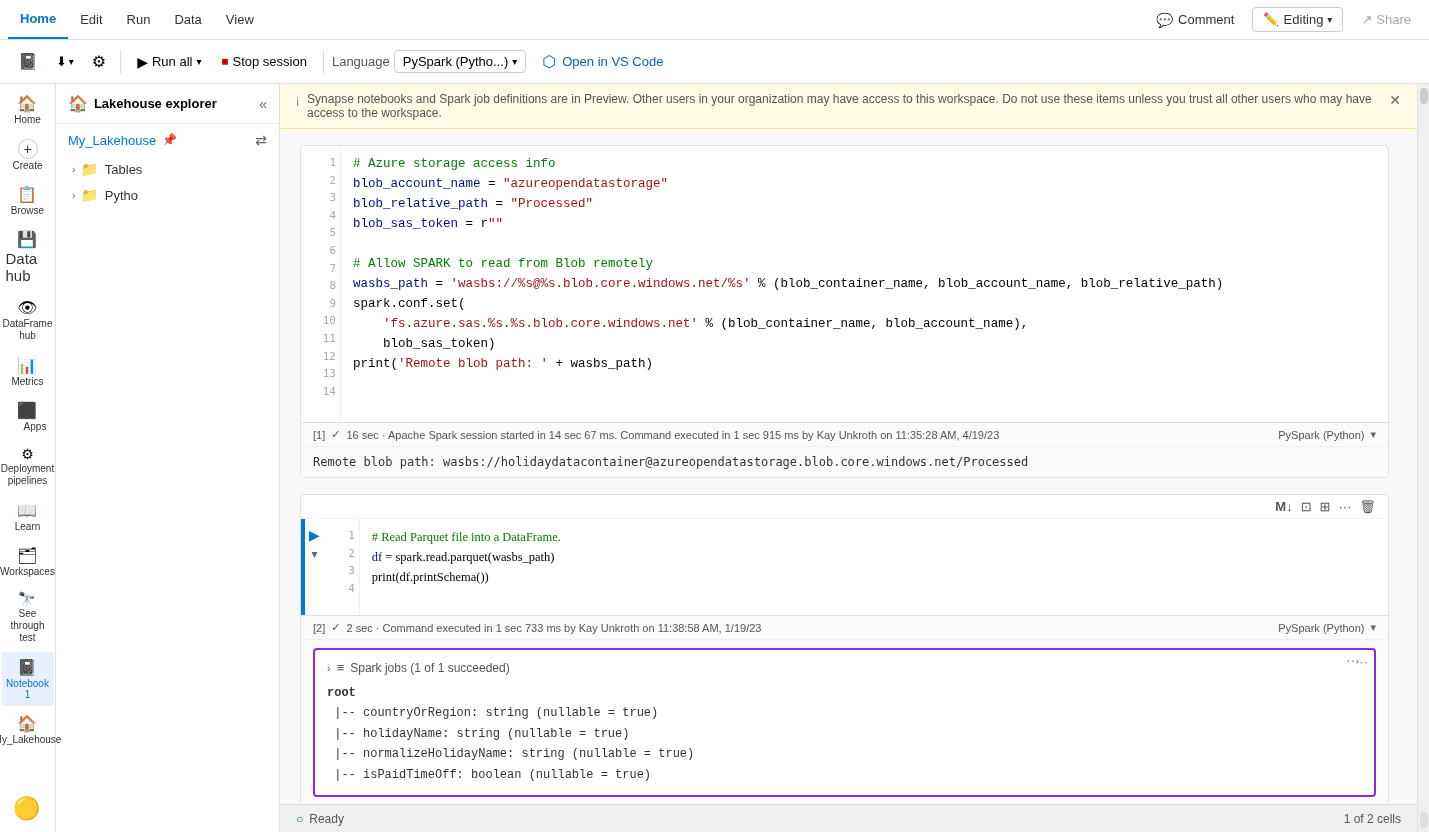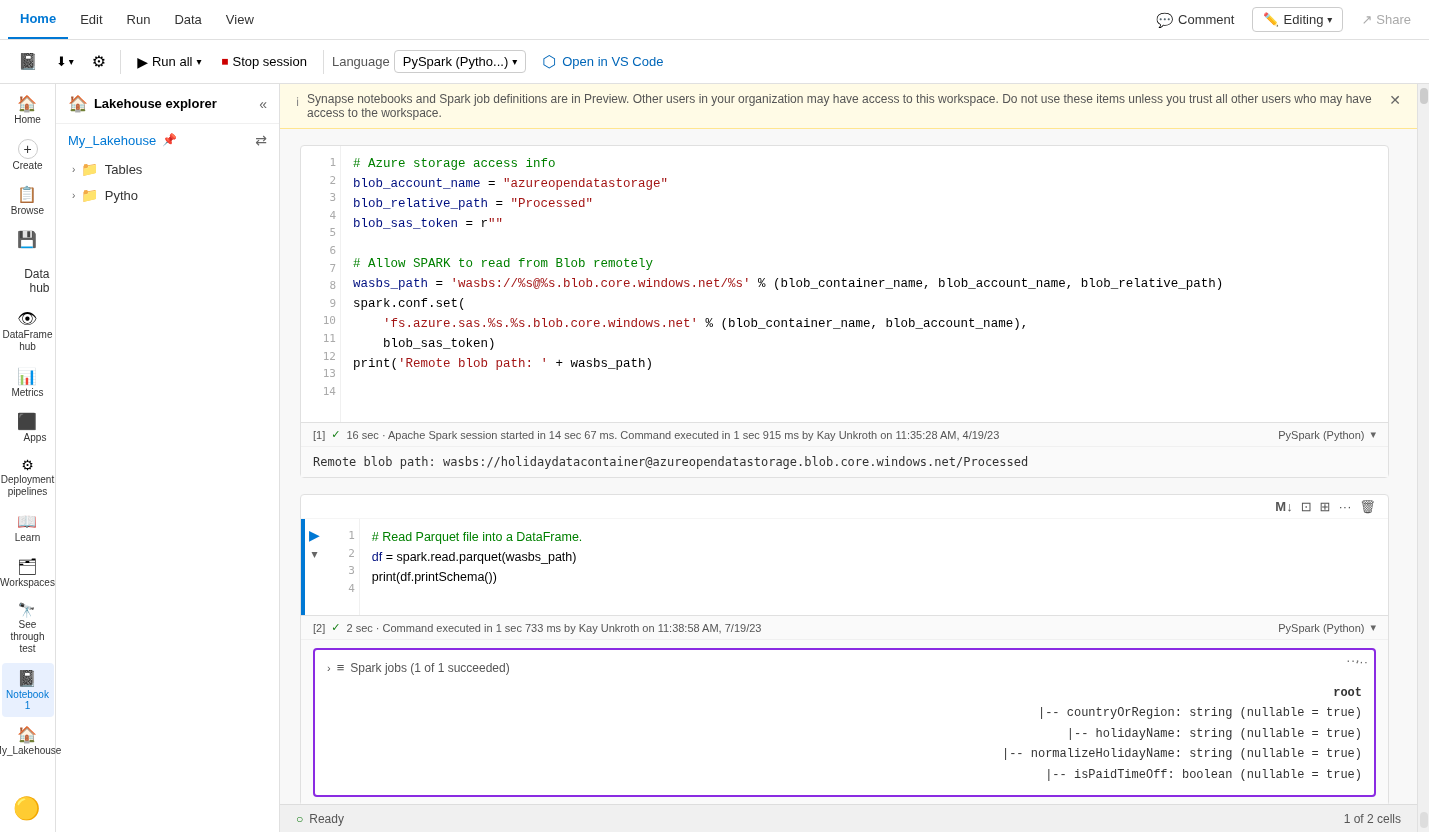--- a/index.html
+++ b/index.html
@@ -69,21 +69,21 @@
     <div style="display:flex; flex-direction:column; align-items:center; padding:6px 4px; cursor:pointer; width:52px; border-radius:4px; gap:1px;">
       <span style="font-size:16px; color:#333; border:1px solid #ccc; border-radius:50%; width:20px; height:20px; display:flex; align-items:center; justify-content:center; font-size:14px;">+</span>
       <span style="font-size:10px; color:#333; text-align:center;">Create</span>
     </div>
     <div style="display:flex; flex-direction:column; align-items:center; padding:6px 4px; cursor:pointer; width:52px; border-radius:4px; gap:1px;">
       <span style="font-size:16px;">📋</span>
       <span style="font-size:10px; color:#333; text-align:center;">Browse</span>
     </div>
     <div style="display:flex; flex-direction:column; align-items:center; padding:6px 4px; cursor:pointer; width:52px; border-radius:4px; gap:1px;">
       <span style="font-size:16px;">💾</span>
-      <span style="font-size:12px; color:#333; text-align:right;margin-top:17px;">Data hub</span>
+      <span style="font-size:15px; color:#333; text-align:left;">Data hub</span>
     </div>
     <div style="display:flex; flex-direction:column; align-items:center; padding:6px 4px; cursor:pointer; width:52px; border-radius:4px; gap:1px;">
       <span style="font-size:16px;">👁</span>
       <span style="font-size:10px; color:#333; text-align:center; line-height:1.2;">DataFrame hub</span>
     </div>
     <div style="display:flex; flex-direction:column; align-items:center; padding:6px 4px; cursor:pointer; width:52px; border-radius:4px; gap:1px;">
       <span style="font-size:16px;">📊</span>
       <span style="font-size:10px; color:#333; text-align:center;">Metrics</span>
     </div>
     <div style="display:flex; flex-direction:column; align-items:center; padding:6px 4px; cursor:pointer; width:52px; border-radius:4px; gap:1px;">
@@ -219,52 +219,52 @@
             <span style="color:#666; cursor:pointer; font-size:12px;">▾</span>
           </div>
 
           <div style="width:36px; padding:8px 4px; text-align:right; font-size:11px; color:#aaa; line-height:1.6; font-family:monospace; flex-shrink:0; border-right:1px solid #f0f0f0;">
             <div>1</div>
               <div>2</div>
               <div>3</div>
               <div>4</div>
           </div>
 
-          <div style="flex:1; padding:8px 12px; font-family:Liberation Sans, sans-serif; font-size:12.5px; line-height:1.6;">
+          <div style="flex:1; padding:8px 12px; font-family:Liberation Serif, serif; font-size:12.5px; line-height:1.6;">
             <div><span style="color:#008000;"># Read Parquet file into a DataFrame.</span></div>
             <div><span style="color:#001080;">df</span> = spark.read.parquet(wasbs_path)</div>
             <div>print(df.printSchema())</div>
             <div>&nbsp;</div>
           </div>
         </div>
 
         <div style="display:flex; align-items:center; padding:5px 12px; background:#fafafa; border-top:1px solid #e0e0e0; font-size:11px; color:#555; gap:6px;">
           <span style="color:#555;">[2]</span>
           <span style="color:#107c10;">✓</span>
-          <span>2 sec · Command executed in 1 sec 733 ms by Kay Unkroth on 11:38:58 AM, 7/19/23</span>
+          <span>2 sec · Command executed in 1 sec 733 ms by Kay Unkroth on 11:38:58 AM, 1/19/23</span>
           <span style="flex:1;"></span>
           <span style="color:#555;">PySpark (Python)</span>
           <span style="color:#666; cursor:pointer;">▾</span>
         </div>
 
         <div style="padding:8px 12px; background:#fafafa; border-top:1px solid #f0f0f0; position:relative;">
 
           <span style="position:absolute; right:20px; top:14px; color:#666; cursor:pointer; font-size:13px;">···</span>
 
           <div style="border:2px solid #8a2be2; border-radius:4px; padding:10px 12px; background:#fff;">
 
             <div style="display:flex; align-items:center; gap:6px; margin-bottom:8px; cursor:pointer;">
               <span style="font-size:11px; color:#555;">›</span>
               <span style="font-size:13px; color:#555;">≡</span>
               <span style="font-size:12px; color:#555;">Spark jobs (1 of 1 succeeded)</span>
             </div>
 
             <span style="position:absolute; right:28px; top:12px; color:#777; cursor:pointer; font-size:14px;">···</span>
 
-            <div style="font-family:'Courier New',monospace; font-size:12px; color:#333; line-height:1.7;text-align:right;">
+            <div style="font-family:'Courier New',monospace; font-size:12px; color:#333; line-height:1.7;">
               <div><strong>root</strong></div>
               <div>&nbsp;|-- countryOrRegion: string (nullable = true)</div>
               <div>&nbsp;|-- holidayName: string (nullable = true)</div>
               <div>&nbsp;|-- normalizeHolidayName: string (nullable = true)</div>
               <div>&nbsp;|-- isPaidTimeOff: boolean (nullable = true)</div>
 
             </div>
           </div>
         </div>
       </div>

